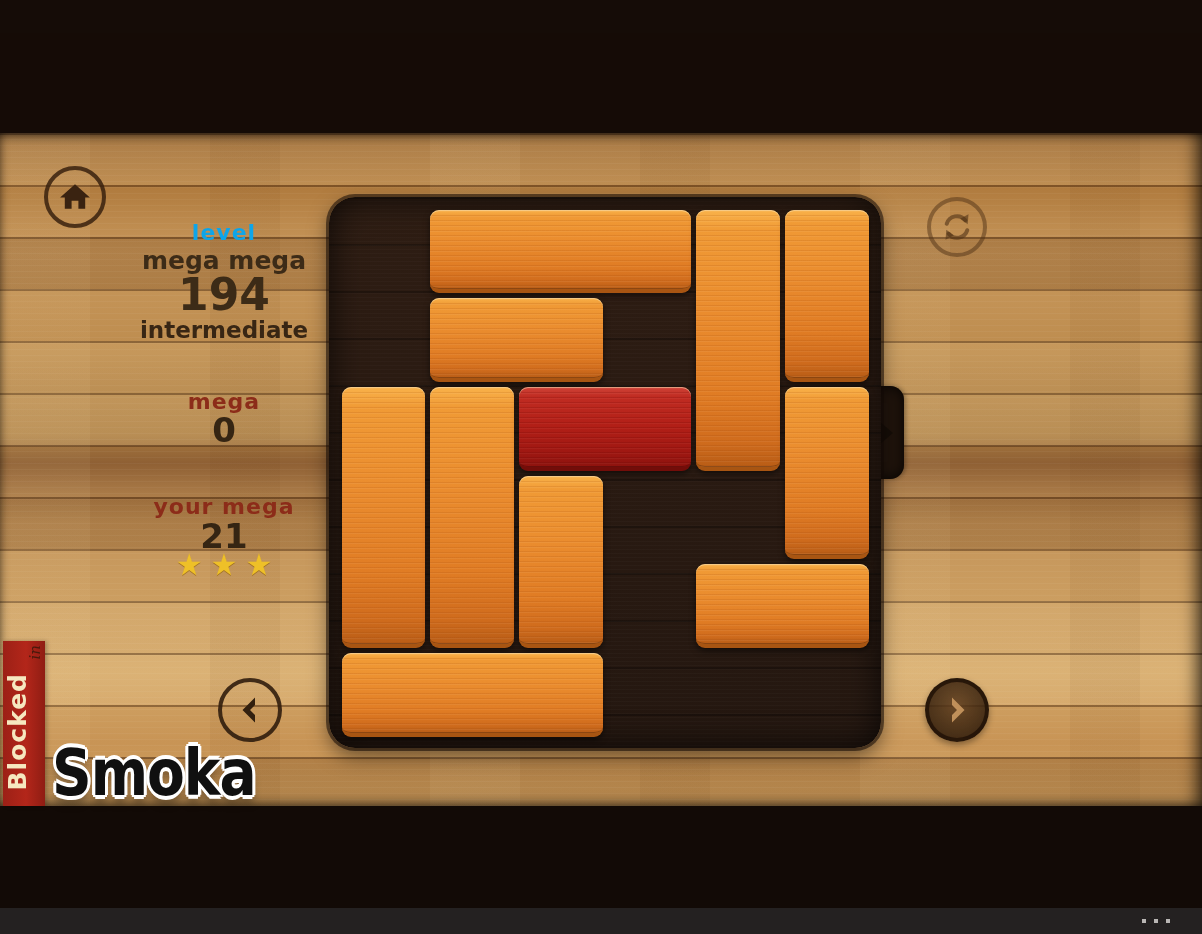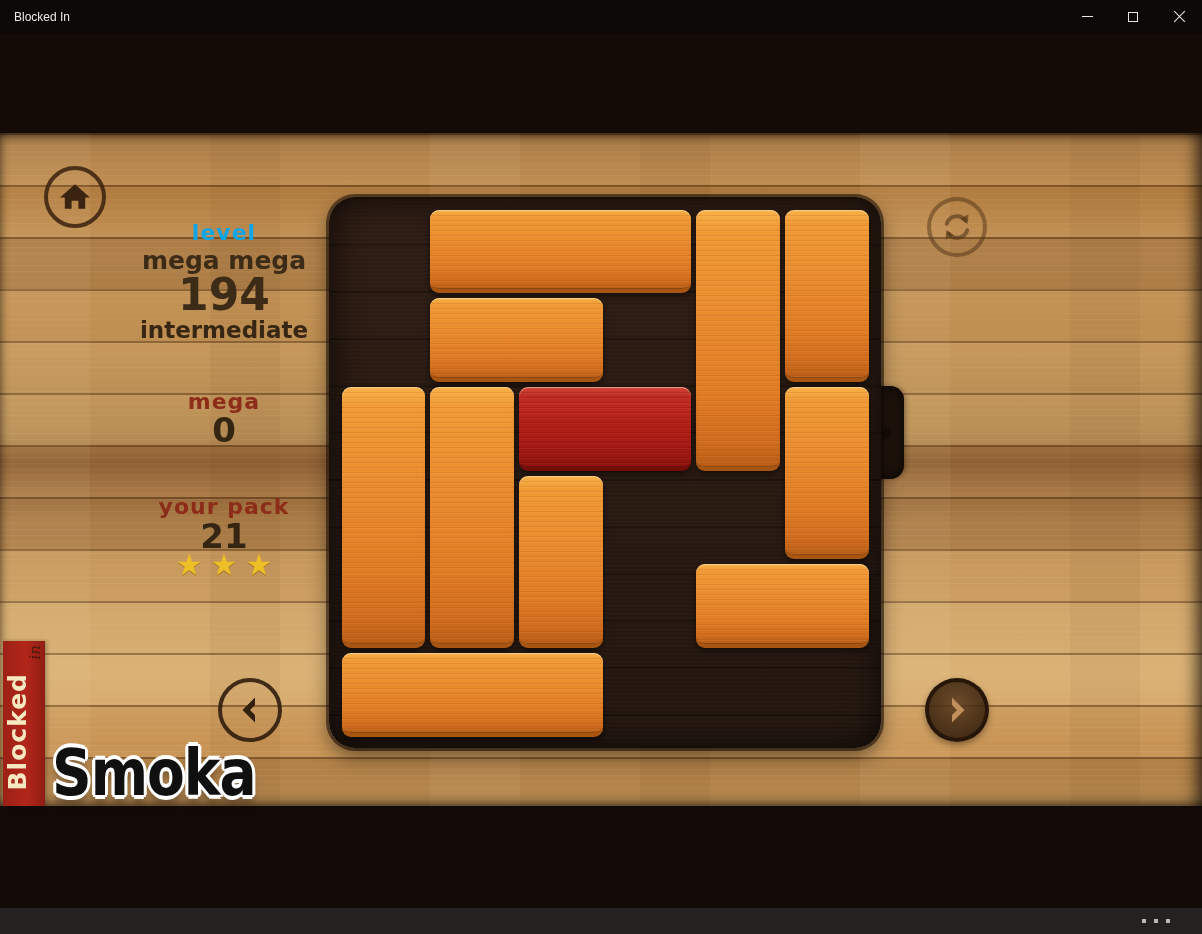--- a/index.html
+++ b/index.html
@@ -105,47 +105,33 @@
           letter-spacing:-1px;transform:scale(1.02,1.18);transform-origin:left top;
           text-shadow:-3px 0 0 #fff,3px 0 0 #fff,0 -3px 0 #fff,0 3px 0 #fff,
                       -2px -2px 0 #fff,2px -2px 0 #fff,-2px 2px 0 #fff,2px 2px 0 #fff,
                       0 7px 8px rgba(0,0,0,.35);}
 </style>
 </head>
 <body>
 
 <div class="stage">
 
-  <div class="titlebar">
-    <span class="title">Blocked In</span>
-    <div class="win-controls">
-      <div class="win-btn">
-          <span class="glyph-min"></span>
-        </div>
-      <div class="win-btn">
-          <span class="glyph-max"></span>
-        </div>
-      <div class="win-btn">
-          <span class="glyph-close"></span>
-        </div>
-    </div>
-  </div>
 
   <div class="top-black"></div>
 
   <div class="wood"></div>
 
   <div class="hud">
     <div class="level-label lbl-red">level</div>
     <div class="pack">mega mega</div>
     <div class="level-number">194</div>
     <div class="difficulty">intermediate</div>
     <div class="moves-label lbl-maroon">mega</div>
     <div class="moves-value">0</div>
-    <div class="best-label lbl-maroon">your pack</div>
+    <div class="best-label lbl-maroon">your mega</div>
     <div class="best-value">21</div>
     <div class="stars">★★★</div>
   </div>
 
   <div class="rbtn btn-home">
     <svg class="icon-svg" width="34" height="34" viewBox="0 0 32 32">
       <path d="M16 4 L30 16.5 h-4.4 V27 h-6.4 v-7.5 h-6.4 V27 H6.4 V16.5 H2 Z" fill="#3a2311"></path>
     </svg>
   </div>
 

